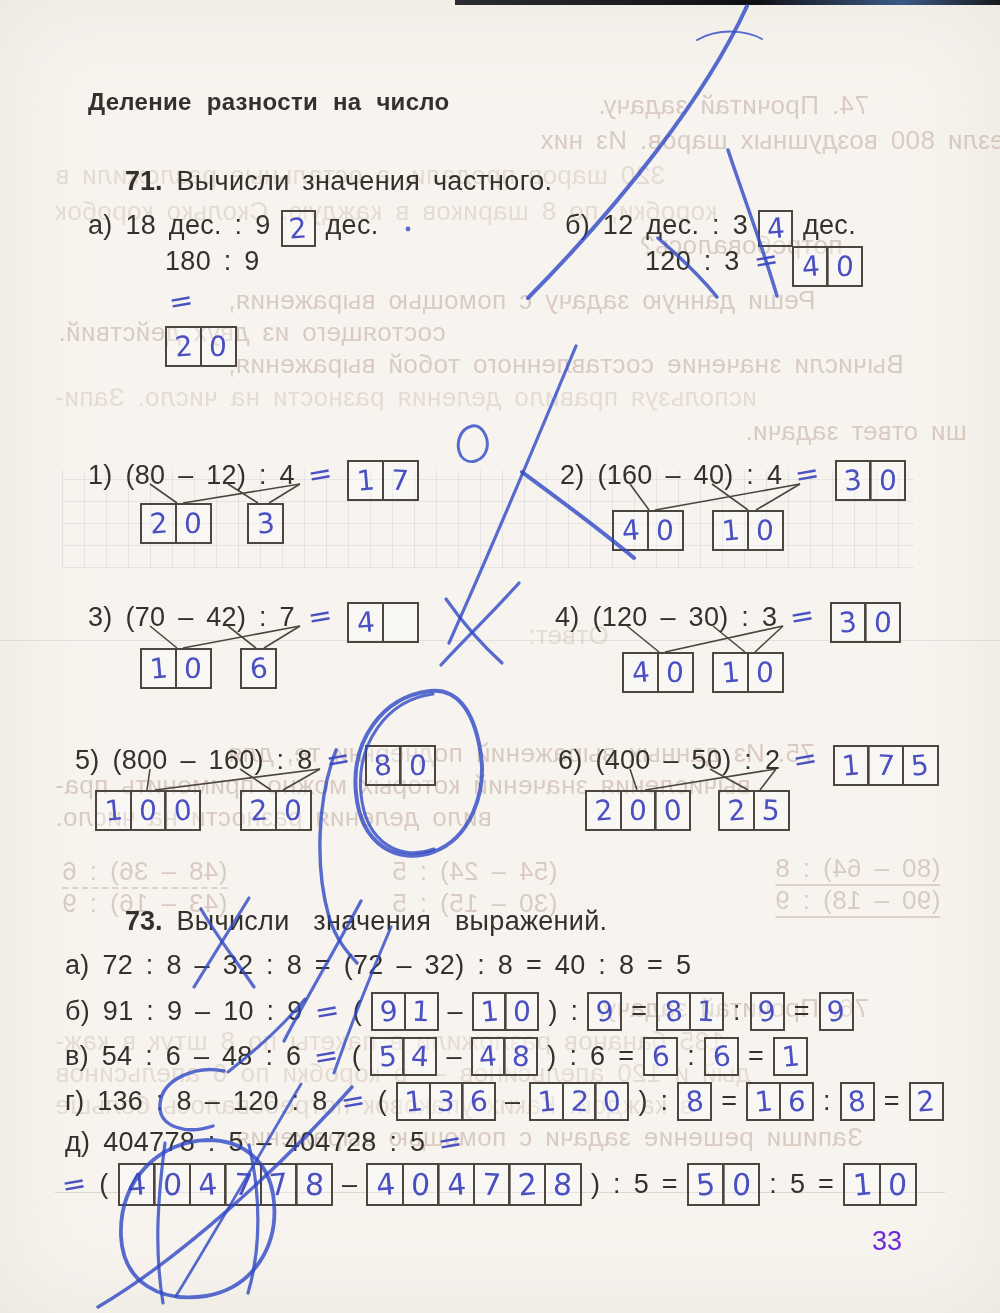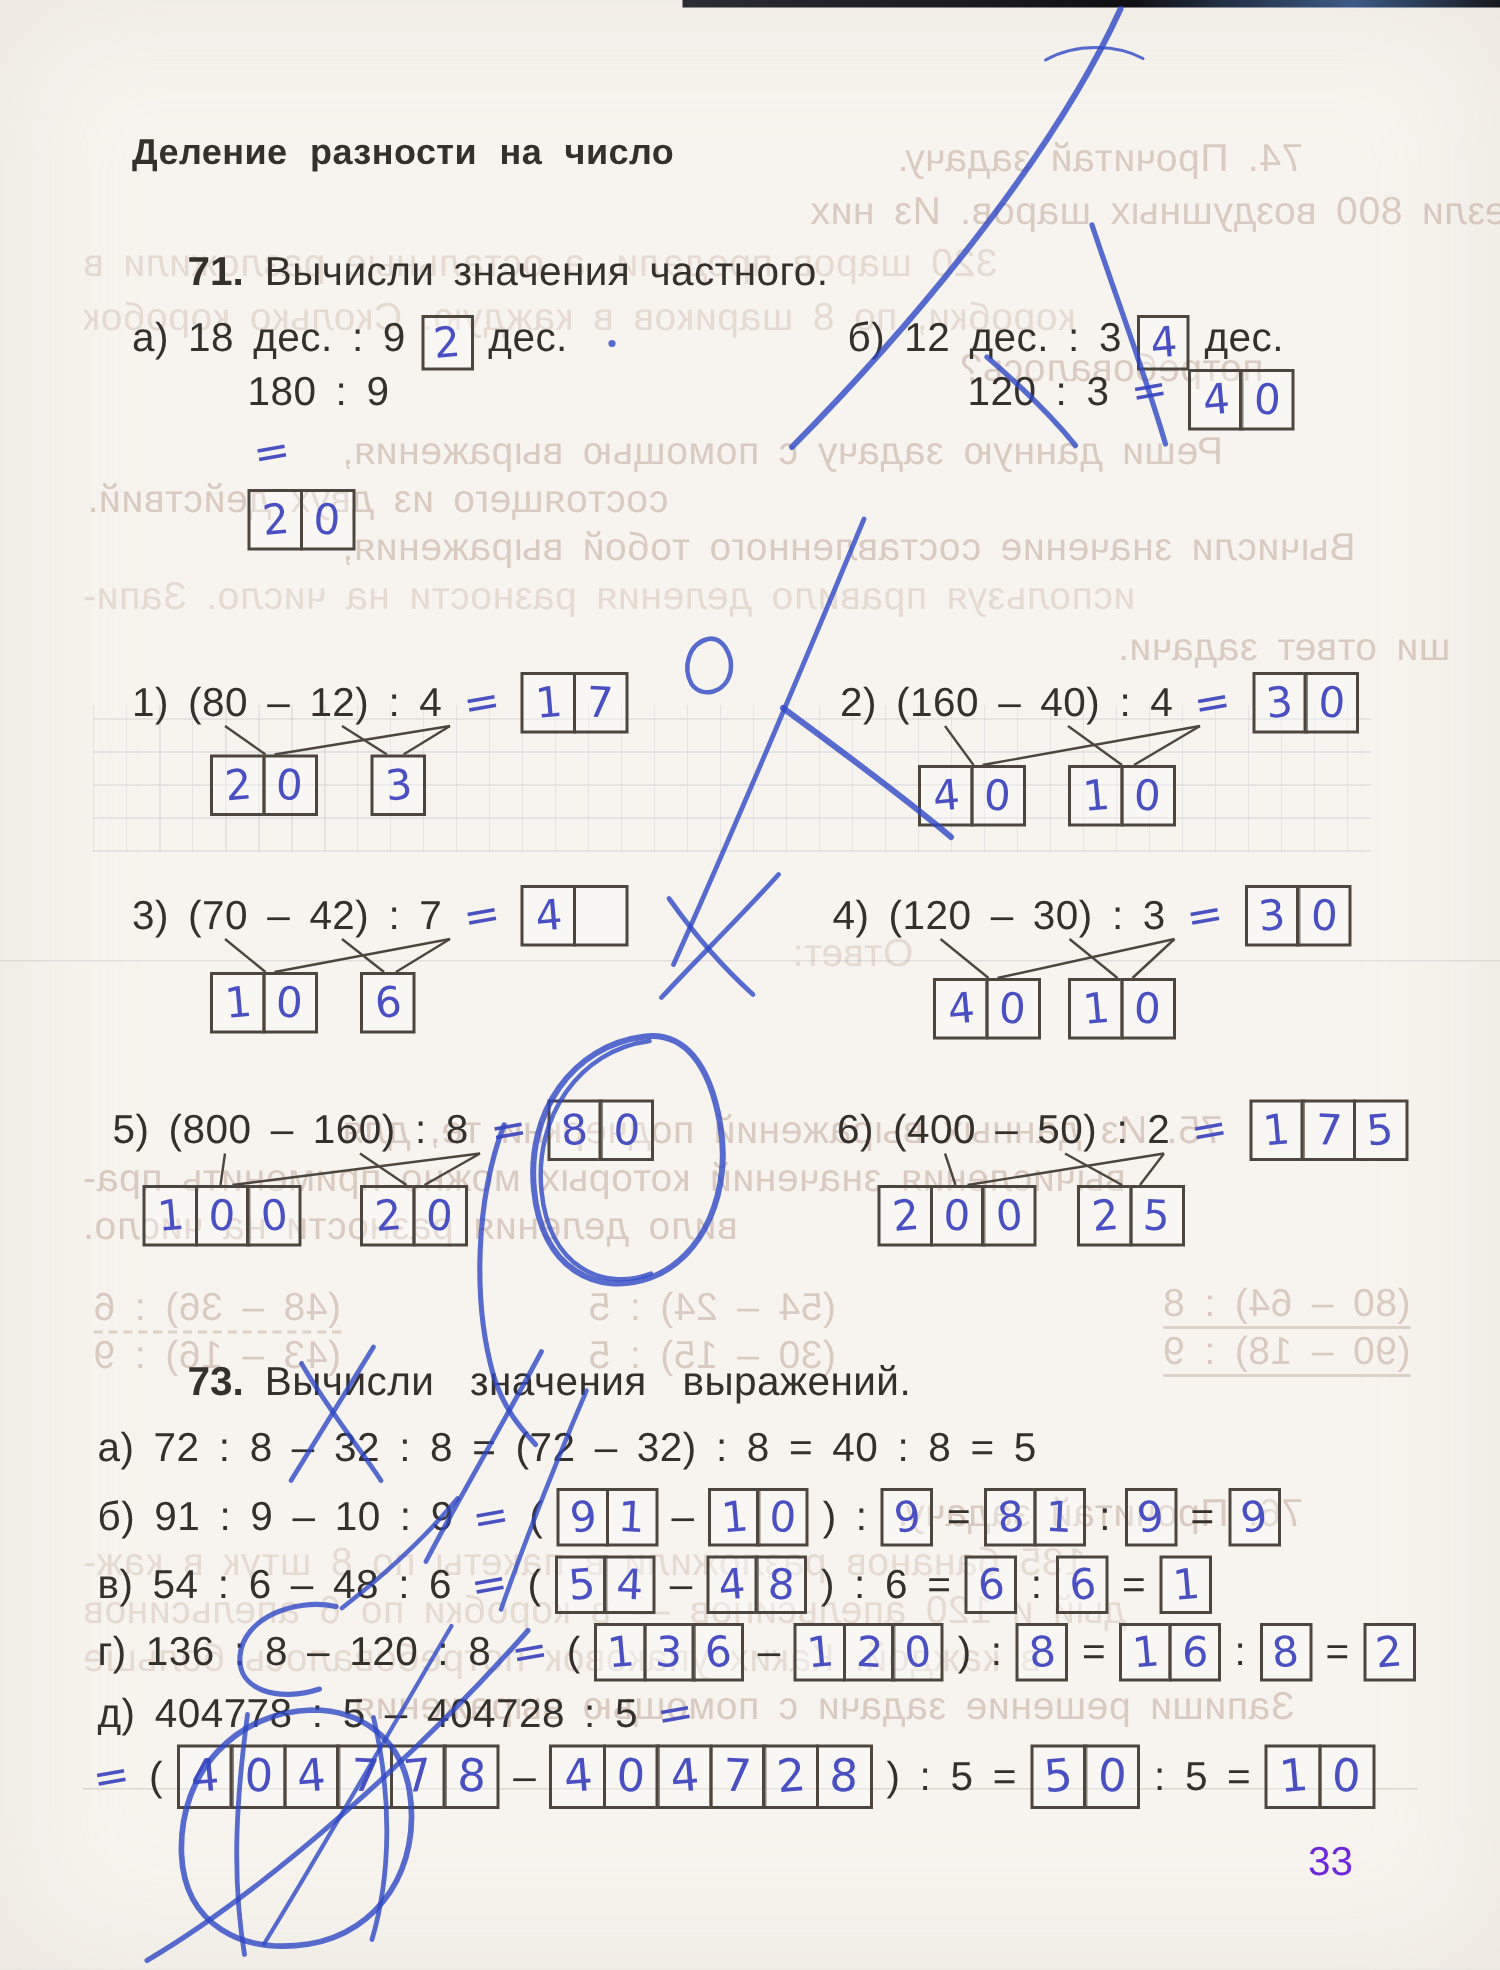--- a/index.html
+++ b/index.html
@@ -32,21 +32,21 @@
   .cells.one .cell{width:35px;height:37px;}
   .cells.sm .cell{width:35px;height:39px;}
   .cells.lg .cell{width:38px;height:43px;}
   .cells.lg .cell .d{font-size:30px;}
   
   .para72 .j1{text-align:justify;text-align-last:justify;}
   .para72 .j2{margin-top:9px;}
   
   .prob{position:absolute;width:470px;height:114px;}
   .prob .conn{position:absolute;left:0;top:0;overflow:visible;}
-  .prob .prob-line{position:absolute;left:0;top:0;display:flex;align-items:center;gap:10px;}
+  .prob .prob-line{position:absolute;left:0;top:12px;display:flex;gap:10px;}
   .prob .sub{position:absolute;}
   .conn line{stroke:#4c463e;stroke-width:1.6;}
   
   .row73{position:absolute;display:flex;align-items:center;gap:9px;white-space:nowrap;}
   
   .bleed{position:absolute;transform:scaleX(-1);color:rgba(176,146,130,.42);font-size:26px;
         letter-spacing:.4px;word-spacing:5px;white-space:nowrap;pointer-events:none;}
   .bleed.dim{color:rgba(176,146,130,.26);}
   .bleed.ul{border-bottom:2px solid rgba(176,146,130,.35);}
   .bleed.uld{border-bottom:2px dashed rgba(176,146,130,.35);}

